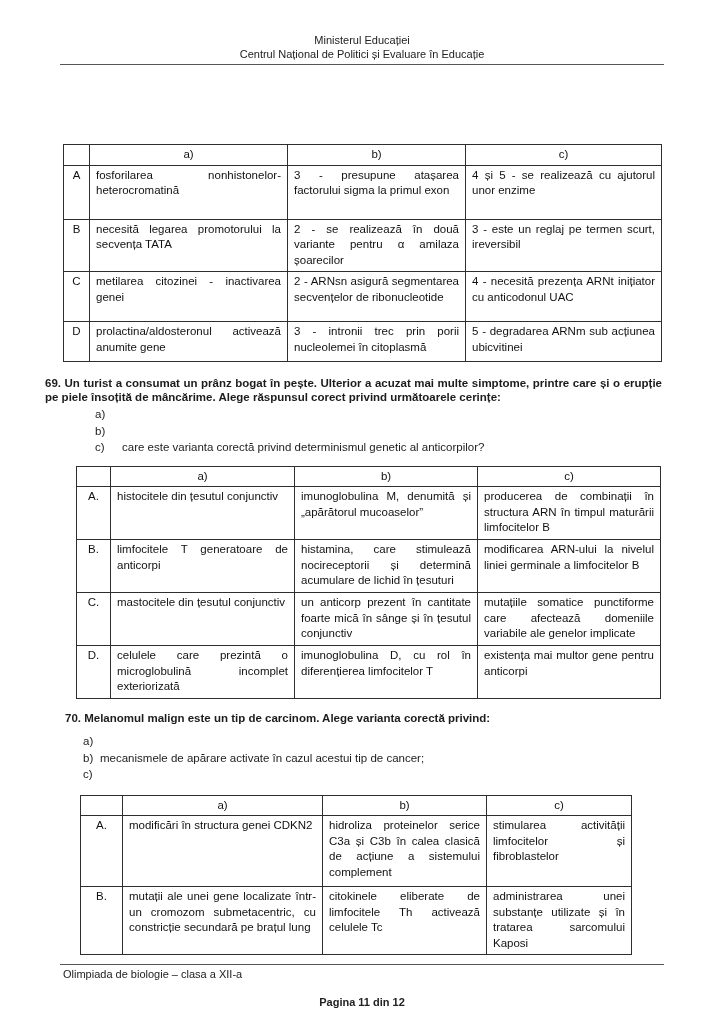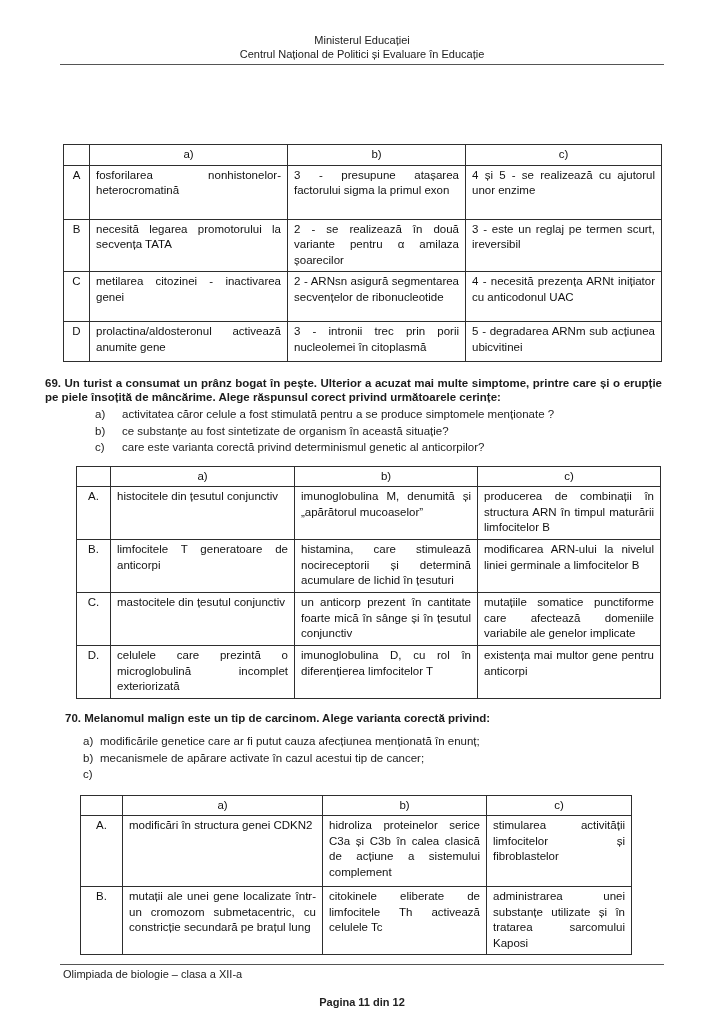--- a/index.html
+++ b/index.html
@@ -101,25 +101,23 @@
       <td class="ans">3 - intronii trec prin porii nucleolemei în citoplasmă</td>
       <td class="ans">5 - degradarea ARNm sub acțiunea ubicvitinei</td>
     </tr>
   </tbody>
     </table>
 
   <div class="question q69">69. Un turist a consumat un prânz bogat în pește. Ulterior a acuzat mai multe simptome, printre care și o erupție pe piele însoțită de mâncărime. Alege răspunsul corect privind următoarele cerințe:</div>
   <div class="qlist qlist-69">
     <div class="qitem">
       <span class="marker">a)</span>
-      <span class="itext">activitatea căror celule a fost stimulată pentru a se produce simptomele menționate ?</span>
     </div>
     <div class="qitem">
       <span class="marker">b)</span>
-      <span class="itext">ce substanțe au fost sintetizate de organism în această situație?</span>
     </div>
     <div class="qitem">
       <span class="marker">c)</span>
       <span class="itext">care este varianta corectă privind determinismul genetic al anticorpilor?</span>
     </div>
   </div>
 
   <table class="t2">
     <colgroup>
         <col style="width:34px">
@@ -158,21 +156,20 @@
       <td class="ans">imunoglobulina D, cu rol în diferențierea limfocitelor T</td>
       <td class="ans">existența mai multor gene pentru anticorpi</td>
     </tr>
   </tbody>
     </table>
 
   <div class="question q70">70. Melanomul malign este un tip de carcinom. Alege varianta corectă privind:</div>
   <div class="qlist qlist-70">
     <div class="qitem">
       <span class="marker">a)</span>
-      <span class="itext">modificările genetice care ar fi putut cauza afecțiunea menționată în enunț;</span>
     </div>
     <div class="qitem">
       <span class="marker">b)</span>
       <span class="itext">mecanismele de apărare activate în cazul acestui tip de cancer;</span>
     </div>
     <div class="qitem">
       <span class="marker">c)</span>
     </div>
   </div>
 

